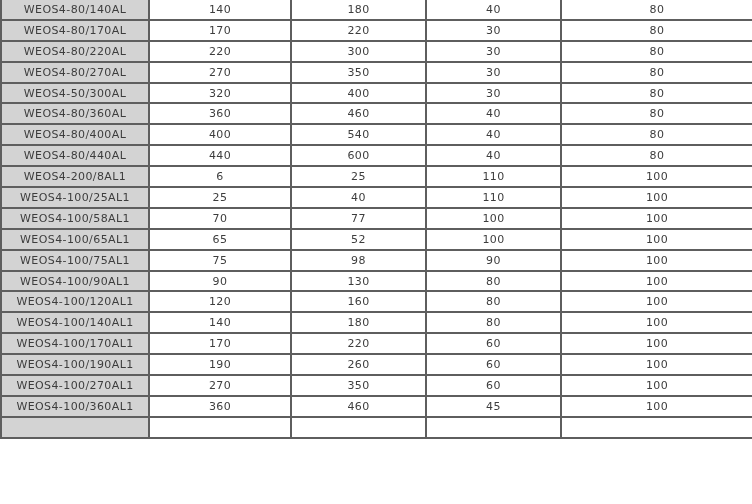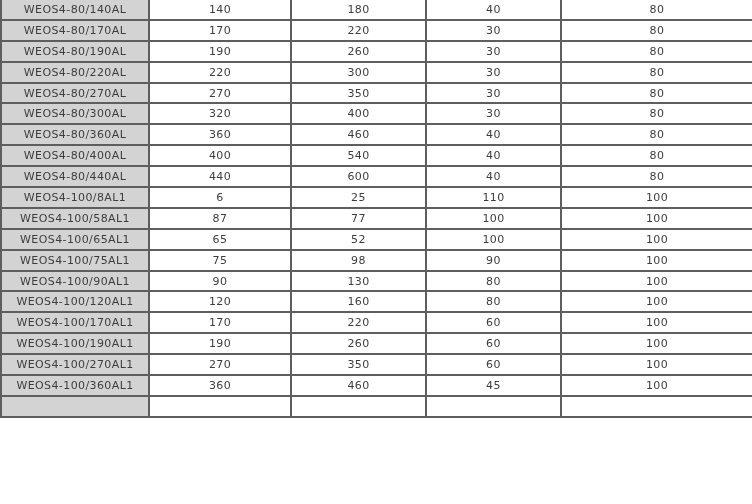--- a/index.html
+++ b/index.html
@@ -72,42 +72,35 @@
           <td class="value-cell">80</td>
         </tr>
         <tr>
           <td class="model-cell">WEOS4-80/170AL</td>
           <td class="value-cell">170</td>
           <td class="value-cell">220</td>
           <td class="value-cell">30</td>
           <td class="value-cell">80</td>
         </tr>
         <tr>
-          <td class="model-cell">WEOS4-80/190AL</td>
-          <td class="value-cell">190</td>
-          <td class="value-cell">260</td>
-          <td class="value-cell">30</td>
-          <td class="value-cell">80</td>
-        </tr>
-        <tr>
           <td class="model-cell">WEOS4-80/220AL</td>
           <td class="value-cell">220</td>
           <td class="value-cell">300</td>
           <td class="value-cell">30</td>
           <td class="value-cell">80</td>
         </tr>
         <tr>
           <td class="model-cell">WEOS4-80/270AL</td>
           <td class="value-cell">270</td>
           <td class="value-cell">350</td>
           <td class="value-cell">30</td>
           <td class="value-cell">80</td>
         </tr>
         <tr>
-          <td class="model-cell">WEOS4-80/300AL</td>
+          <td class="model-cell">WEOS4-50/300AL</td>
           <td class="value-cell">320</td>
           <td class="value-cell">400</td>
           <td class="value-cell">30</td>
           <td class="value-cell">80</td>
         </tr>
         <tr>
           <td class="model-cell">WEOS4-80/360AL</td>
           <td class="value-cell">360</td>
           <td class="value-cell">460</td>
           <td class="value-cell">40</td>
@@ -121,29 +114,36 @@
           <td class="value-cell">80</td>
         </tr>
         <tr>
           <td class="model-cell">WEOS4-80/440AL</td>
           <td class="value-cell">440</td>
           <td class="value-cell">600</td>
           <td class="value-cell">40</td>
           <td class="value-cell">80</td>
         </tr>
         <tr>
-          <td class="model-cell">WEOS4-100/8AL1</td>
+          <td class="model-cell">WEOS4-200/8AL1</td>
           <td class="value-cell">6</td>
           <td class="value-cell">25</td>
           <td class="value-cell">110</td>
           <td class="value-cell">100</td>
         </tr>
         <tr>
+          <td class="model-cell">WEOS4-100/25AL1</td>
+          <td class="value-cell">25</td>
+          <td class="value-cell">40</td>
+          <td class="value-cell">110</td>
+          <td class="value-cell">100</td>
+        </tr>
+        <tr>
           <td class="model-cell">WEOS4-100/58AL1</td>
-          <td class="value-cell">87</td>
+          <td class="value-cell">70</td>
           <td class="value-cell">77</td>
           <td class="value-cell">100</td>
           <td class="value-cell">100</td>
         </tr>
         <tr>
           <td class="model-cell">WEOS4-100/65AL1</td>
           <td class="value-cell">65</td>
           <td class="value-cell">52</td>
           <td class="value-cell">100</td>
           <td class="value-cell">100</td>
@@ -159,20 +159,27 @@
           <td class="model-cell">WEOS4-100/90AL1</td>
           <td class="value-cell">90</td>
           <td class="value-cell">130</td>
           <td class="value-cell">80</td>
           <td class="value-cell">100</td>
         </tr>
         <tr>
           <td class="model-cell">WEOS4-100/120AL1</td>
           <td class="value-cell">120</td>
           <td class="value-cell">160</td>
+          <td class="value-cell">80</td>
+          <td class="value-cell">100</td>
+        </tr>
+        <tr>
+          <td class="model-cell">WEOS4-100/140AL1</td>
+          <td class="value-cell">140</td>
+          <td class="value-cell">180</td>
           <td class="value-cell">80</td>
           <td class="value-cell">100</td>
         </tr>
         <tr>
           <td class="model-cell">WEOS4-100/170AL1</td>
           <td class="value-cell">170</td>
           <td class="value-cell">220</td>
           <td class="value-cell">60</td>
           <td class="value-cell">100</td>
         </tr>

